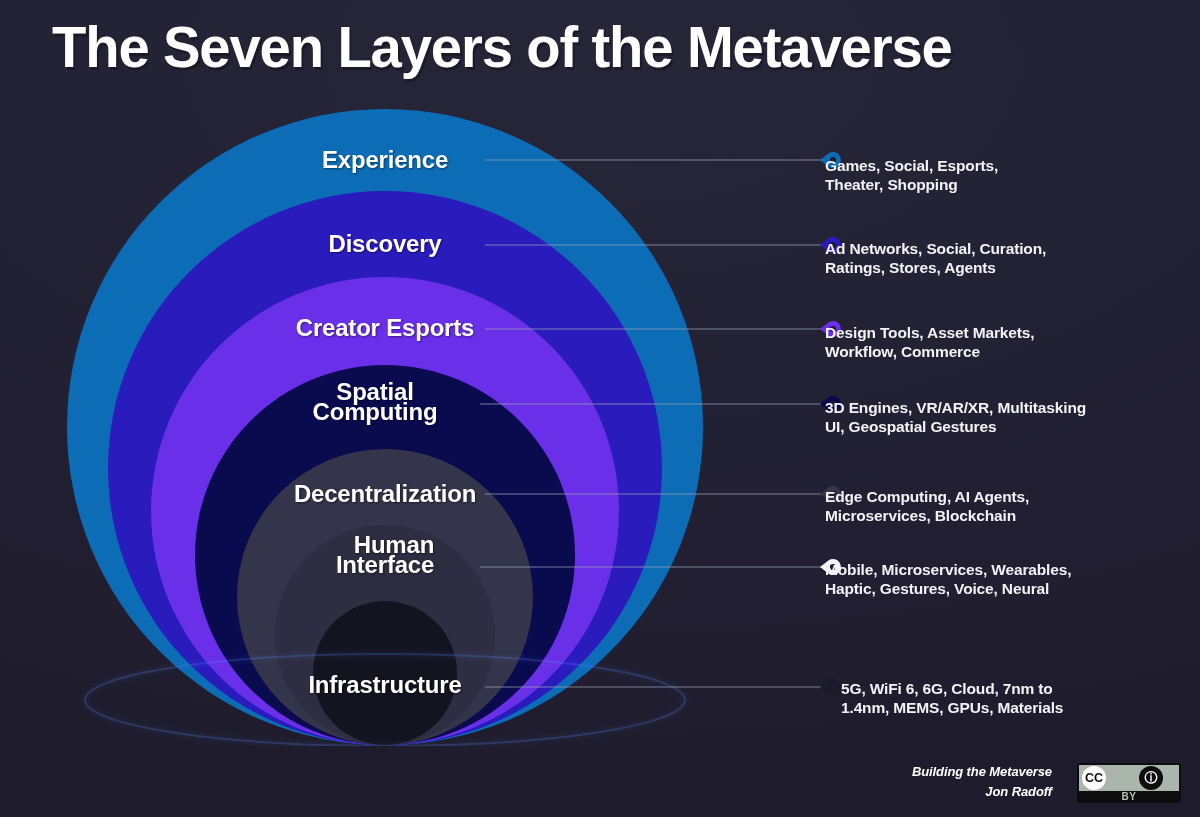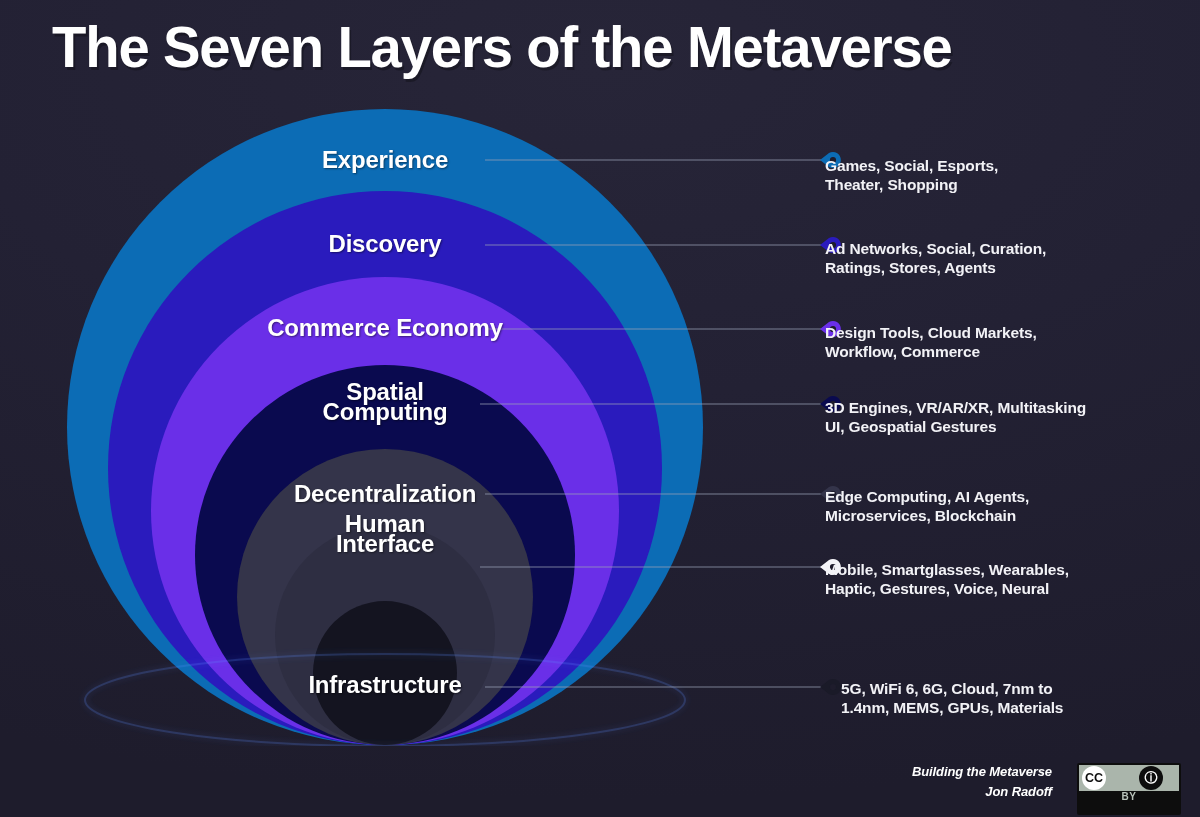--- a/index.html
+++ b/index.html
@@ -83,21 +83,21 @@
     font-style: italic;
     line-height: 20px;
     letter-spacing: -0.1px;
     white-space: pre-line;
   }
   #cc-badge {
     position: absolute;
     left: 1077px;
     top: 763px;
     width: 104px;
-    height: 52px;
+    height: 40px;
     background: #0d0d0d;
     border-radius: 2px;
     overflow: hidden;
   }
   #cc-badge .body {
     position: absolute;
     left: 2px; top: 2px;
     width: 100px; height: 26px;
     background: #aab5ab;
   }
@@ -216,40 +216,40 @@
         <g transform="translate(833,687)">
           <path d="M -13 0 L -4 -7 A 8 8 0 1 1 -4 7 Z" fill="#1a1a28"></path>
           <circle cx="0" cy="0" r="3.1" fill="#1e1c2c"></circle>
         </g>
       </g>
   </svg>
 
   <div id="ring-labels">
       <div class="ring-label" style="left: 385px; top: 150px;">Experience</div>
       <div class="ring-label" style="left: 385px; top: 234px;">Discovery</div>
-      <div class="ring-label" style="left: 385px; top: 318px;">Commerce Economy</div>
-      <div class="ring-label" style="left: 385px; top: 382px; text-align: center;">Spatial
+      <div class="ring-label" style="left: 385px; top: 318px;">Creator Esports</div>
+      <div class="ring-label" style="left: 375px; top: 382px; text-align: center;">Spatial
 Computing</div>
       <div class="ring-label" style="left: 385px; top: 484px;">Decentralization</div>
-      <div class="ring-label" style="left: 385px; top: 514px;">Human
+      <div class="ring-label" style="left: 385px; top: 535px; text-align: right;">Human
 Interface</div>
       <div class="ring-label" style="left: 385px; top: 675px;">Infrastructure</div>
     </div>
   <div id="descriptions">
       <div class="desc" style="top: 156px;">Games, Social, Esports,
 Theater, Shopping</div>
       <div class="desc" style="top: 239px;">Ad Networks, Social, Curation,
 Ratings, Stores, Agents</div>
-      <div class="desc" style="top: 323px;">Design Tools, Cloud Markets,
+      <div class="desc" style="top: 323px;">Design Tools, Asset Markets,
 Workflow, Commerce</div>
       <div class="desc" style="top: 398px;">3D Engines, VR/AR/XR, Multitasking
 UI, Geospatial Gestures</div>
       <div class="desc" style="top: 487px;">Edge Computing, AI Agents,
 Microservices, Blockchain</div>
-      <div class="desc" style="top: 560px;">Mobile, Smartglasses, Wearables,
+      <div class="desc" style="top: 560px;">Mobile, Microservices, Wearables,
 Haptic, Gestures, Voice, Neural</div>
       <div class="desc" style="top: 679px; margin-left: 16px;">5G, WiFi 6, 6G, Cloud, 7nm to
 1.4nm, MEMS, GPUs, Materials</div>
     </div>
 
   <div id="attrib">Building the Metaverse
 Jon Radoff</div>
 
   <div id="cc-badge">
     <div class="body"></div>

